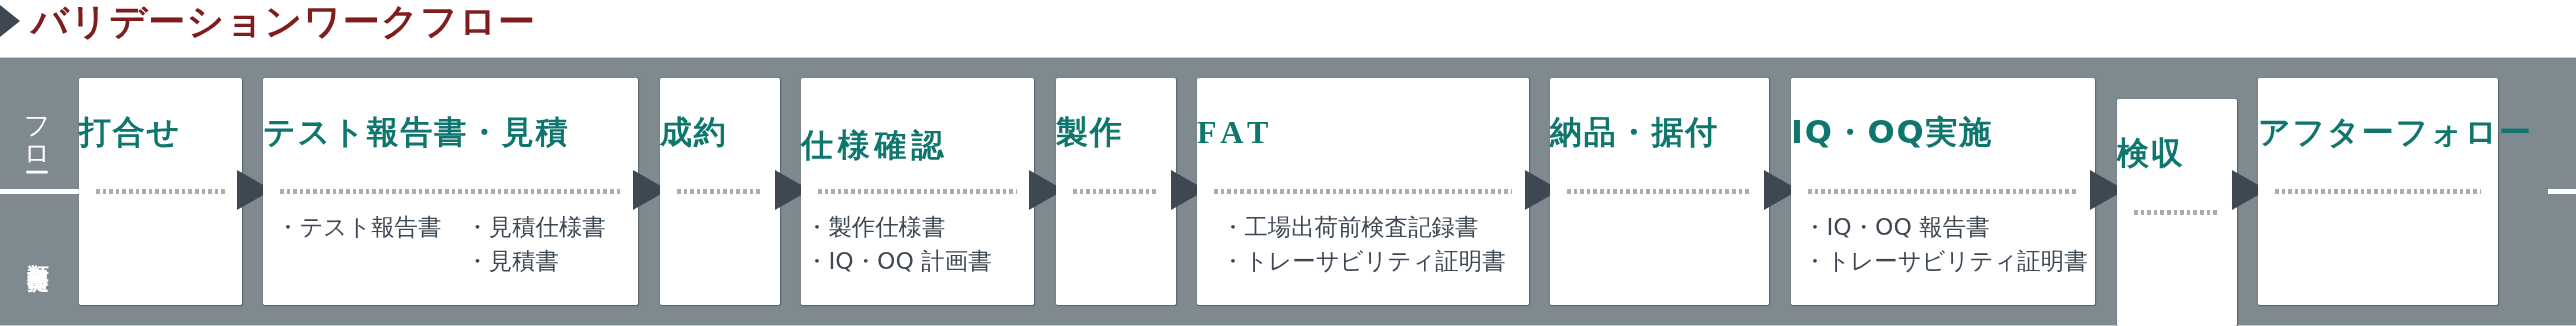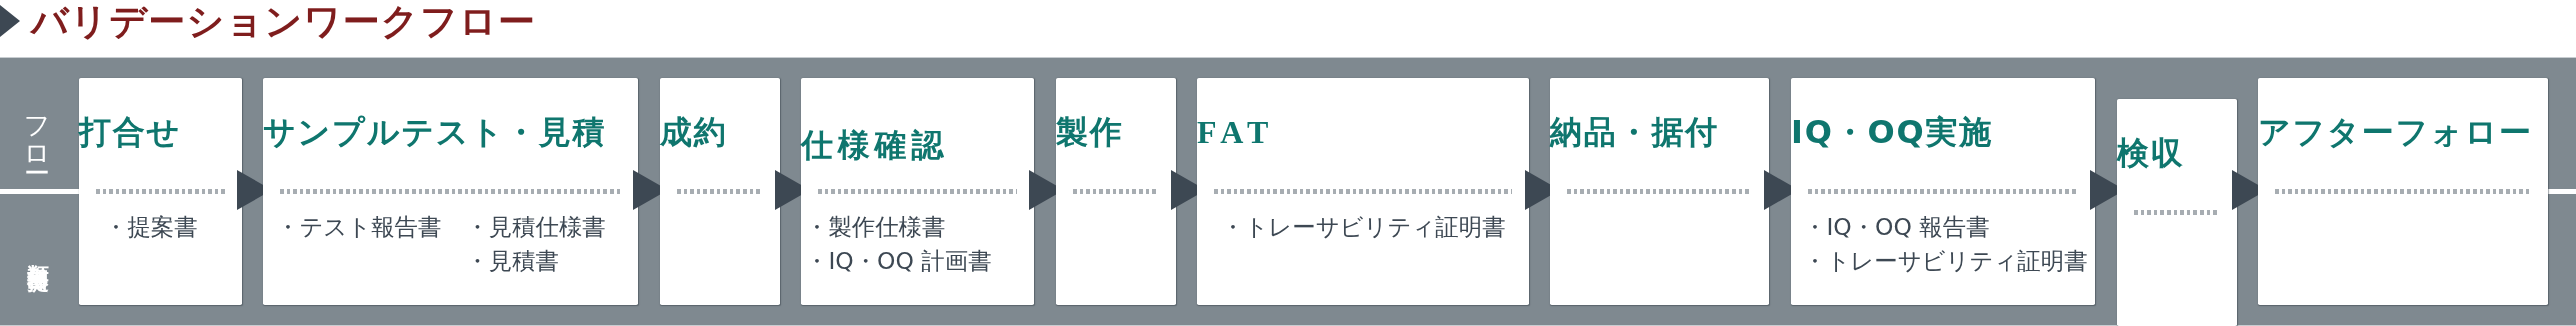--- a/index.html
+++ b/index.html
@@ -75,30 +75,25 @@
 <div class="band"></div>
 <div class="row-sep-left"></div>
 <div class="row-sep-right"></div>
 
 <div class="side-label side-flow">フロー</div>
 <div class="side-label side-docs">提出書類</div>
 
 <div class="card" style="left:79px;width:163px;">
   <div class="card-title">打合せ</div>
   <div class="card-divider"></div>
-  <div class="card-docs" style="left:25px;">
-    <div class="doc-col">
-      <div class="doc-item">提案書</div>
-    </div>
-  </div>
 </div>
 <div class="arrow" style="left:237px;"></div>
 
 <div class="card" style="left:263px;width:375px;">
-  <div class="card-title">サンプルテスト・見積</div>
+  <div class="card-title">テスト報告書・見積</div>
   <div class="card-divider"></div>
   <div class="card-docs" style="left:13px;">
     <div class="doc-col">
       <div class="doc-item">テスト報告書</div>
     </div>
     <div class="doc-col">
       <div class="doc-item">見積仕様書</div>
       <div class="doc-item">見積書</div>
     </div>
   </div>
@@ -127,20 +122,21 @@
   <div class="card-title">製作</div>
   <div class="card-divider"></div>
 </div>
 <div class="arrow" style="left:1171px;"></div>
 
 <div class="card" style="left:1197px;width:332px;font-family:Liberation Serif, serif;">
   <div class="card-title" style="letter-spacing:6px;">FAT</div>
   <div class="card-divider"></div>
   <div class="card-docs" style="left:24px;">
     <div class="doc-col">
+      <div class="doc-item">工場出荷前検査記録書</div>
       <div class="doc-item">トレーサビリティ証明書</div>
     </div>
   </div>
 </div>
 <div class="arrow" style="left:1525px;"></div>
 
 <div class="card" style="left:1550px;width:219px;text-decoration:underline;">
   <div class="card-title">納品・据付</div>
   <div class="card-divider"></div>
 </div>
@@ -157,17 +153,17 @@
   </div>
 </div>
 <div class="arrow" style="left:2090px;"></div>
 
 <div class="card" style="left:2117px;width:120px;margin-top:21px;">
   <div class="card-title">検収</div>
   <div class="card-divider"></div>
 </div>
 <div class="arrow" style="left:2232px;"></div>
 
-<div class="card" style="left:2258px;width:290px;">
+<div class="card" style="left:2258px;width:240px;">
   <div class="card-title">アフターフォロー</div>
   <div class="card-divider"></div>
 </div>
 
 
 </body></html>

